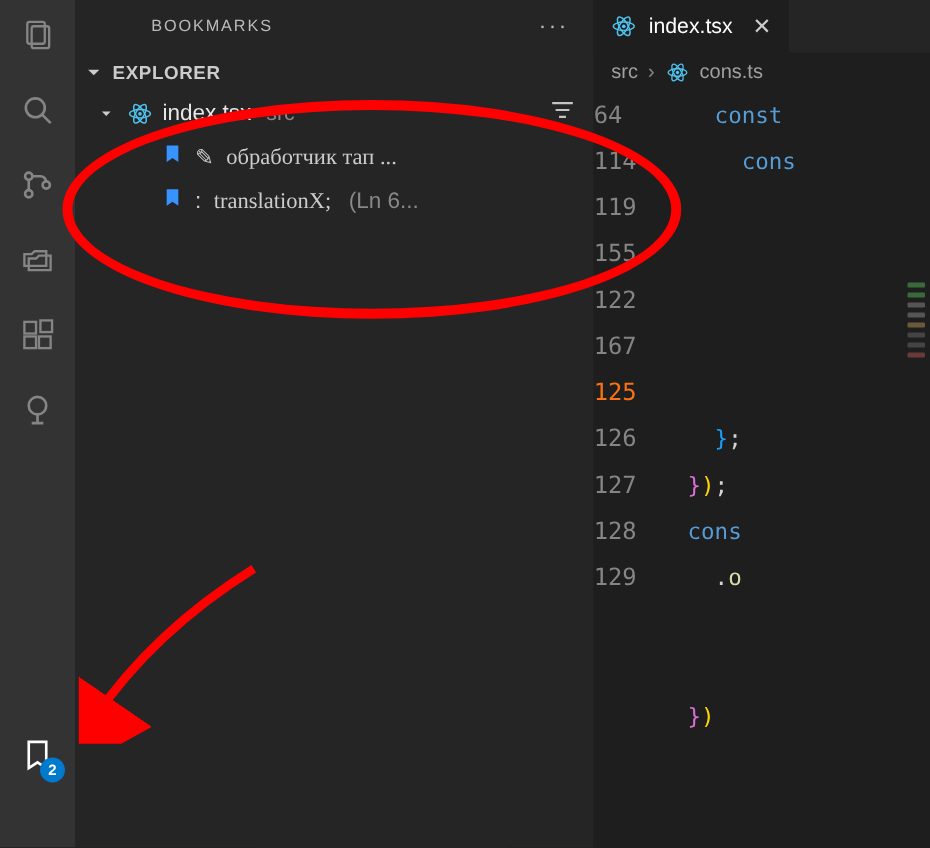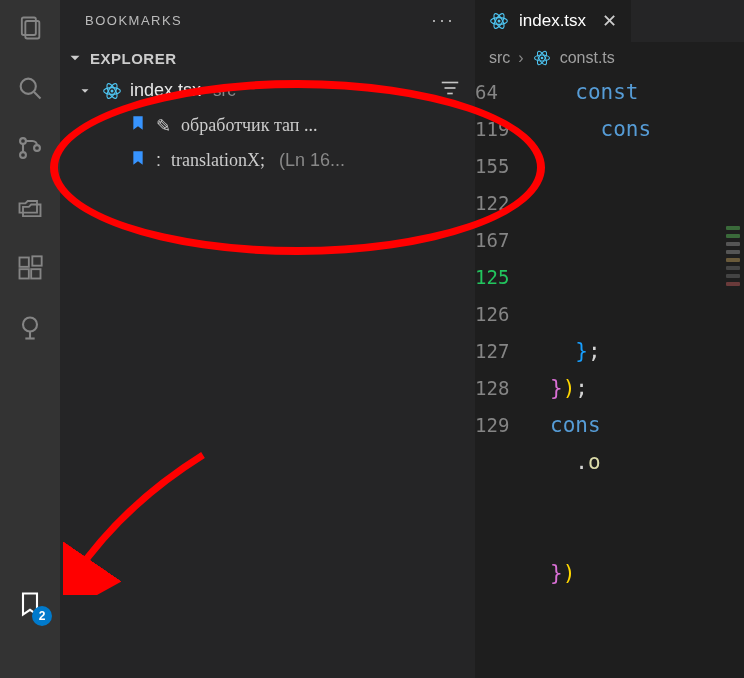--- a/index.html
+++ b/index.html
@@ -58,20 +58,21 @@
       flex-direction: column;
     }
     .side-title {
       padding: 10px 20px 12px 25px;
       font-size: 13px;
       letter-spacing: 1.5px;
       color: #bbbbbb;
       display: flex;
       align-items: center;
       justify-content: space-between;
+      margin-left: 36px;
     }
     .side-title .dots { color: #bbbbbb; font-size: 18px; letter-spacing: 2px; }
     .section-header {
       display: flex;
       align-items: center;
       padding: 6px 0 6px 6px;
       font-size: 15px;
       font-weight: 700;
       letter-spacing: 0.5px;
       color: #cccccc;
@@ -148,25 +149,25 @@
       text-align: left;
       padding-right: 20px;
       font-family: Menlo, Consolas, monospace;
       font-size: 19px;
       color: #858585;
       display: flex;
       flex-direction: column;
       position: relative;
     }
     .gline { height: 37px; line-height: 37px; position: relative; }
-    .gline.hl { color: #22c55e; }
+    .gline.hl { color: #f97316; }
     .code {
       flex: 1;
       font-family: Menlo, Consolas, monospace;
-      font-size: 21px;
+      font-size: 18px;
       color: #d4d4d4;
       overflow: hidden;
     }
     .cline { height: 37px; line-height: 37px; white-space: pre; }
     .kw { color: #569cd6; }
     .pn { color: #d4d4d4; }
     .fn { color: #dcdcaa; }
     .br1 { color: #ffd700; }
     .br2 { color: #da70d6; }
     .br3 { color: #179fff; }
@@ -310,21 +311,21 @@
       <span class="txt">обработчик тап ...</span>
     </div>
     <div class="bookmark-item">
       <span class="bm-icon">
         <svg viewBox="0 0 24 24" width="16" height="20" fill="currentColor">
             <path d="M5 2 h14 v20 l-7 -5 -7 5 z"></path>
           </svg>
       </span>
       <span class="decor">:</span>
       <span class="txt">translationX;</span>
-      <span class="ln">(Ln 16...</span>
+      <span class="ln">(Ln 6...</span>
     </div>
   </div>
 
   <div class="editor">
     <div class="tabbar">
       <div class="tab">
         <span class="react-icon">
           <svg viewBox="0 0 24 24" width="20" height="20">
               <g fill="none" stroke="#4ec4f0" stroke-width="1.4">
                 <ellipse cx="12" cy="12" rx="10" ry="4"></ellipse>
@@ -344,25 +345,26 @@
       <span class="react-icon">
         <svg viewBox="0 0 24 24" width="18" height="18">
             <g fill="none" stroke="#4ec4f0" stroke-width="1.4">
               <ellipse cx="12" cy="12" rx="10" ry="4"></ellipse>
               <ellipse cx="12" cy="12" rx="10" ry="4" transform="rotate(60 12 12)"></ellipse>
               <ellipse cx="12" cy="12" rx="10" ry="4" transform="rotate(120 12 12)"></ellipse>
             </g>
             <circle cx="12" cy="12" r="1.8" fill="#4ec4f0"></circle>
           </svg>
       </span>
-      <span>const.ts</span>
+      <span>cons.ts</span>
     </div>
     <div class="code-area">
       <div class="gutter" id="gutter">
           <div class="gline">64</div>
+          <div class="gline">114</div>
           <div class="gline">119</div>
           <div class="gline">155</div>
           <div class="gline">122</div>
           <div class="gline">167</div>
           <div class="gline hl">125</div>
           <div class="gline">126</div>
           <div class="gline">127</div>
           <div class="gline">128</div>
           <div class="gline">129</div>
         </div>

